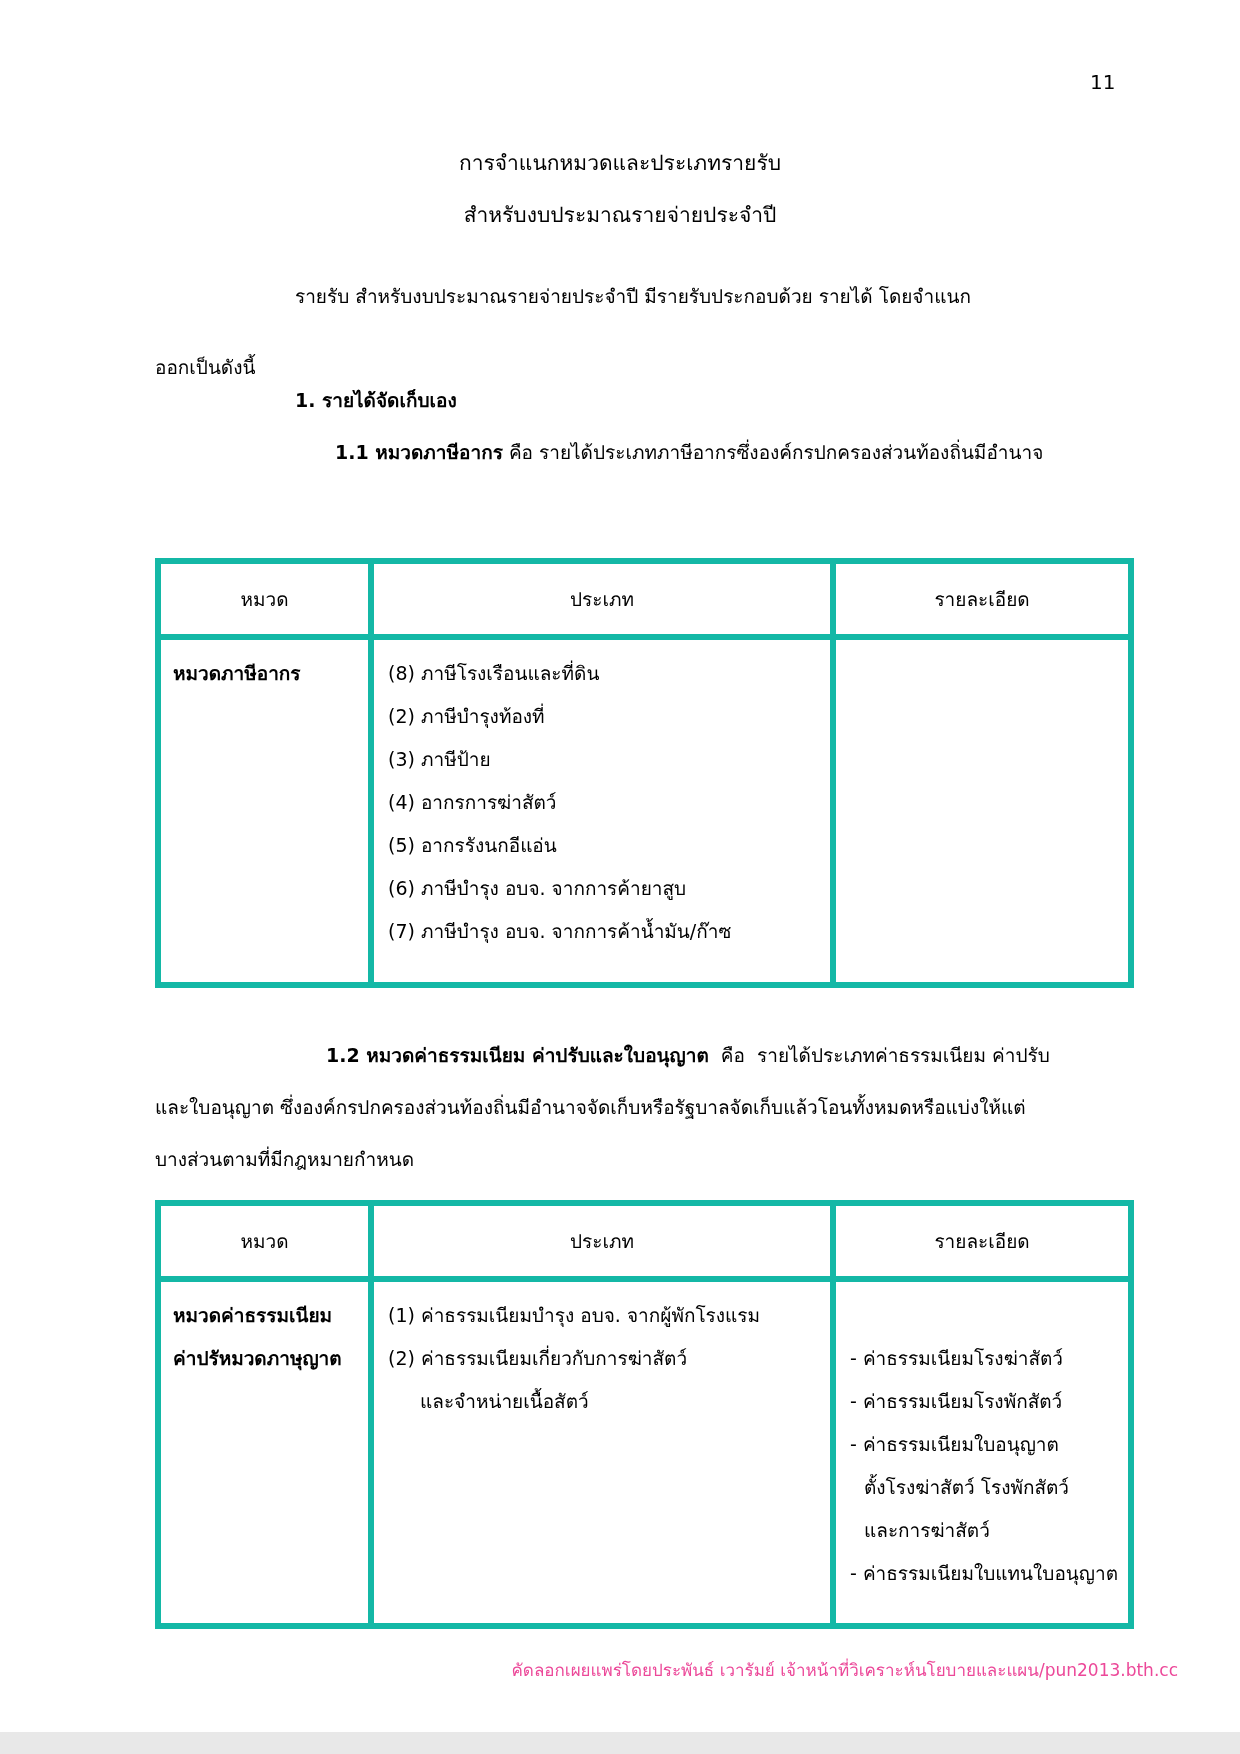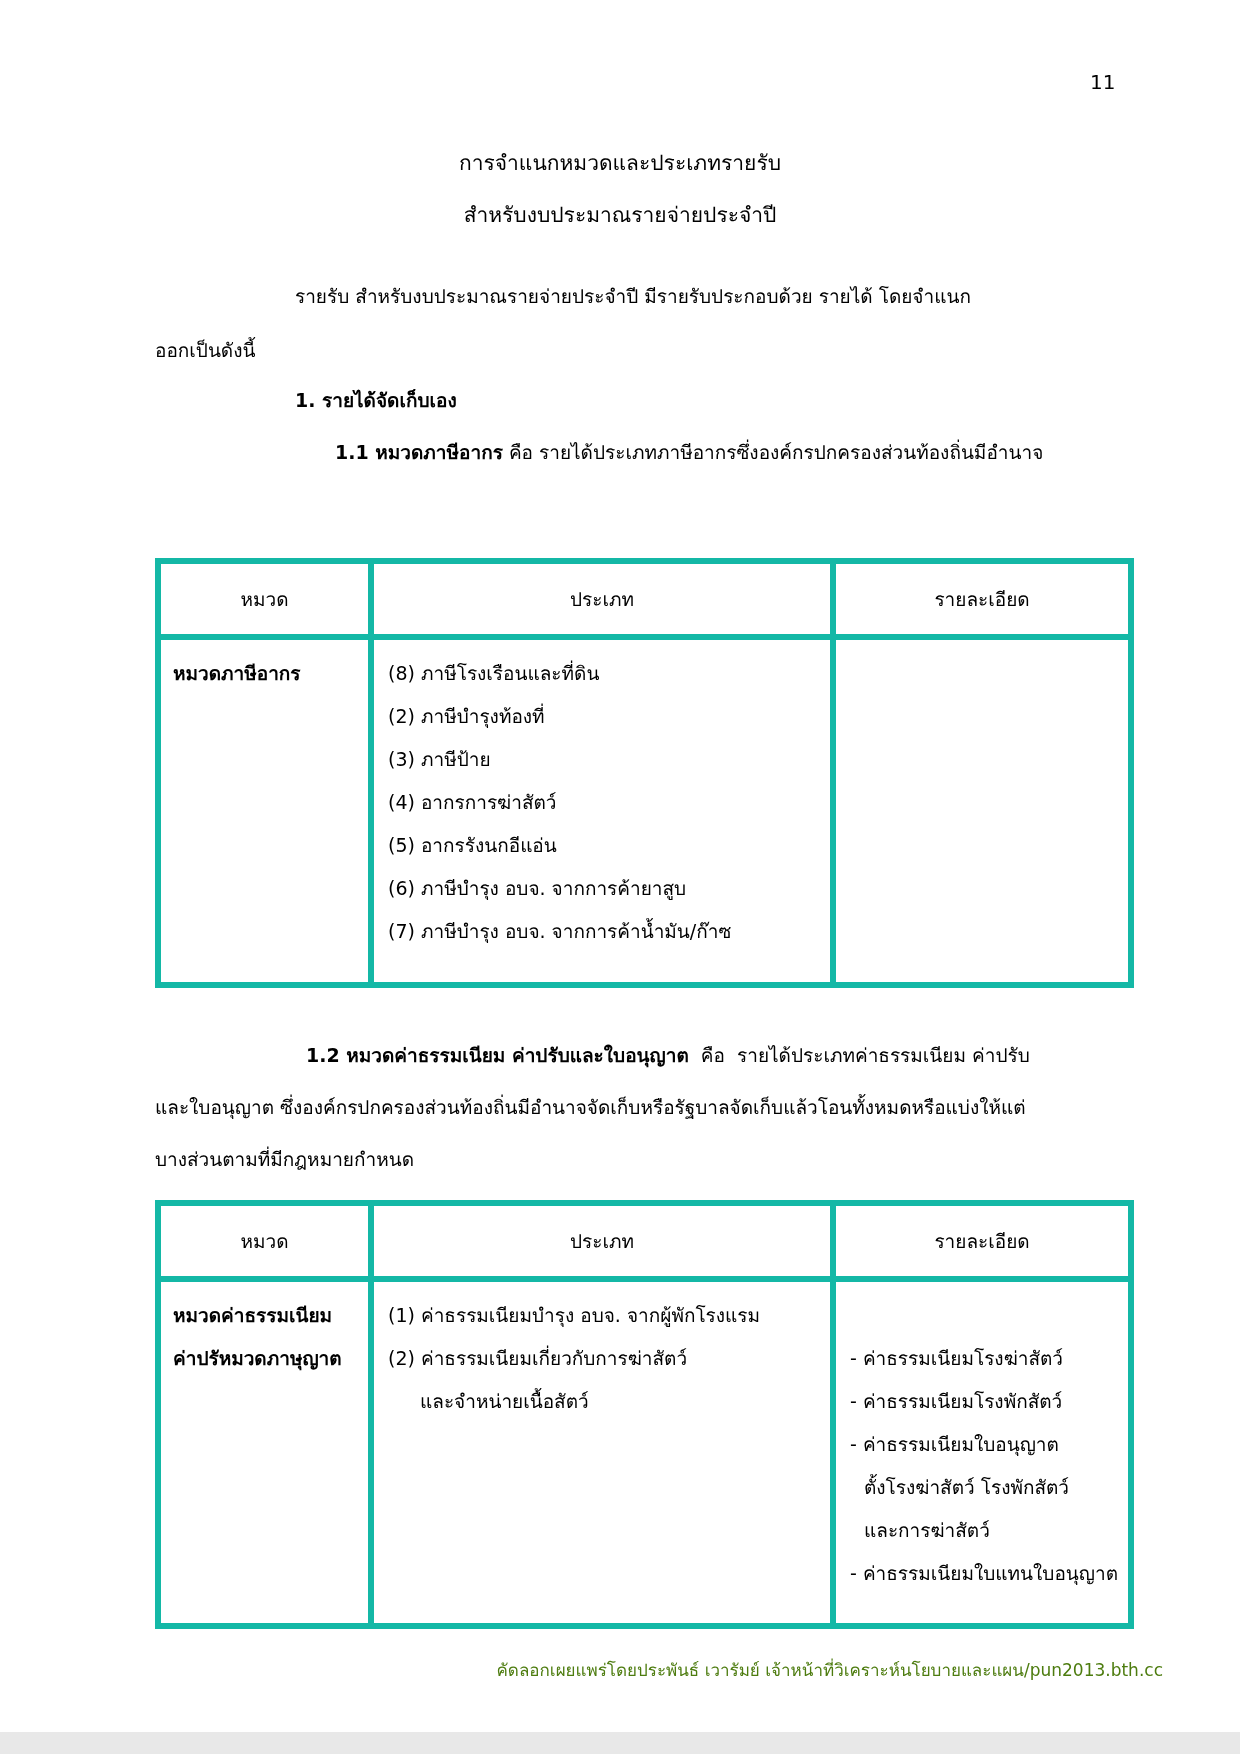--- a/index.html
+++ b/index.html
@@ -27,34 +27,34 @@
   .col-cat { width:213px; }
   .col-type { width:462px; }
   .col-detail { width:298px; }
   td.body-cell { vertical-align:top; padding-top:12px;margin-top:44px; }
   .tline { line-height:43px; padding-left:14px; white-space:pre-wrap; }
   .tline.cat { padding-left:12px; }
   .tline.cont-type { padding-left:46px; }
   .tline.cont-detail { padding-left:28px; }
   .skip-first { margin-top:43px; }
 
-  .footer { position:absolute; top:1656px; right:77px; font-size:17px; color:#4d7c0f; white-space:pre; }
+  .footer { position:absolute; top:1656px; right:62px; font-size:17px; color:#ec4899; white-space:pre; }
 </style>
 </head>
 <body>
 
 <div class="page">
 
   <div class="page-number">11</div>
 
   <div class="abs center title-line" style="top:146px">การจำแนกหมวดและประเภทรายรับ</div>
   <div class="abs center title-line" style="top:198px">สำหรับงบประมาณรายจ่ายประจำปี</div>
 
   <div class="abs" style="top:281px; left:295px">รายรับ สำหรับงบประมาณรายจ่ายประจำปี มีรายรับประกอบด้วย รายได้ โดยจำแนก</div>
-  <div class="abs" style="top:335px; left:155px">ออกเป็นดังนี้</div>
+  <div class="abs" style="top:352px; left:155px">ออกเป็นดังนี้</div>
 
   <div class="abs bold" style="top:385px; left:295px">1. รายได้จัดเก็บเอง</div>
 
   <div class="abs" style="top:437px; left:335px"><span class="bold">1.1 หมวดภาษีอากร</span><span> คือ รายได้ประเภทภาษีอากรซึ่งองค์กรปกครองส่วนท้องถิ่นมีอำนาจ</span></div>
 
   <div class="table-wrap" style="top:558px">
     <table class="doc-table">
       <colgroup>
           <col class="col-cat">
           <col class="col-type">
@@ -80,21 +80,21 @@
             <div class="tline">(5) อากรรังนกอีแอ่น</div>
             <div class="tline">(6) ภาษีบำรุง อบจ. จากการค้ายาสูบ</div>
             <div class="tline">(7) ภาษีบำรุง อบจ. จากการค้าน้ำมัน/ก๊าซ</div>
           </td>
           <td class="body-cell"></td>
         </tr>
       </tbody>
     </table>
   </div>
 
-  <div class="abs" style="top:1040px; left:306px"><span class="bold">1.2 หมวดค่าธรรมเนียม ค่าปรับและใบอนุญาต</span><span>  คือ  รายได้ประเภทค่าธรรมเนียม ค่าปรับ</span></div>
+  <div class="abs" style="top:1040px; left:326px"><span class="bold">1.2 หมวดค่าธรรมเนียม ค่าปรับและใบอนุญาต</span><span>  คือ  รายได้ประเภทค่าธรรมเนียม ค่าปรับ</span></div>
   <div class="abs" style="top:1092px; left:155px">และใบอนุญาต ซึ่งองค์กรปกครองส่วนท้องถิ่นมีอำนาจจัดเก็บหรือรัฐบาลจัดเก็บแล้วโอนทั้งหมดหรือแบ่งให้แต่</div>
   <div class="abs" style="top:1144px; left:155px">บางส่วนตามที่มีกฎหมายกำหนด</div>
 
   <div class="table-wrap" style="top:1200px">
     <table class="doc-table">
       <colgroup>
           <col class="col-cat">
           <col class="col-type">
           <col class="col-detail">
         </colgroup>

